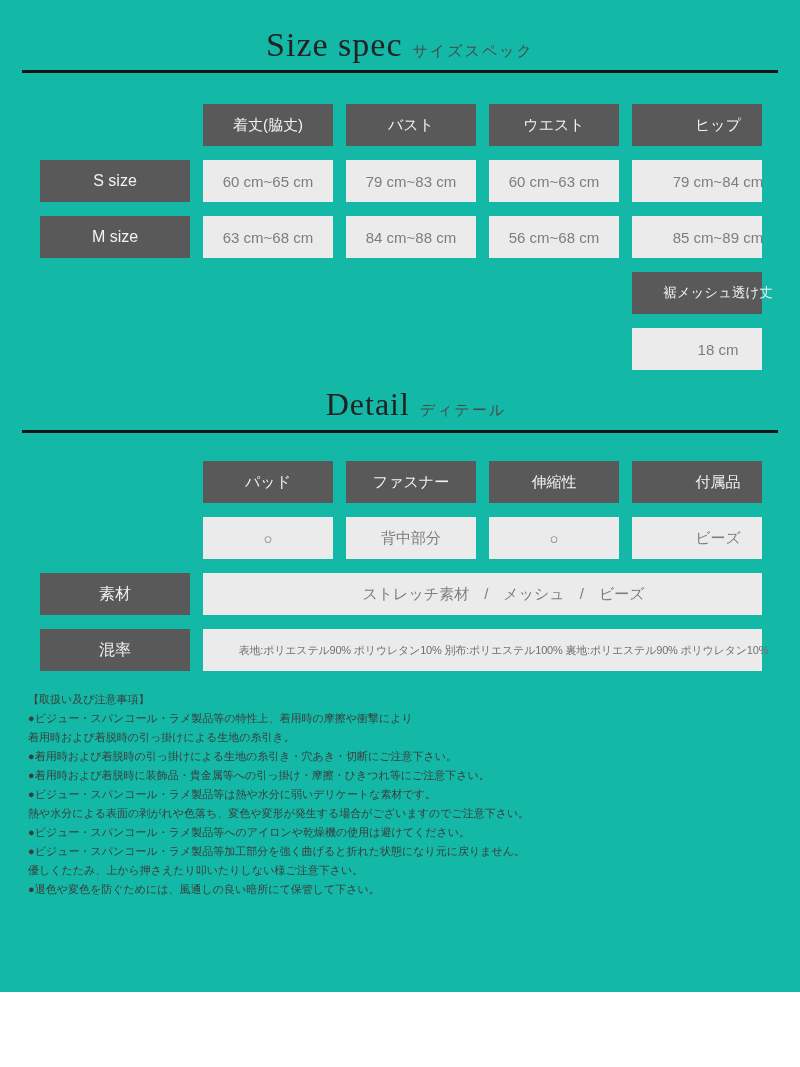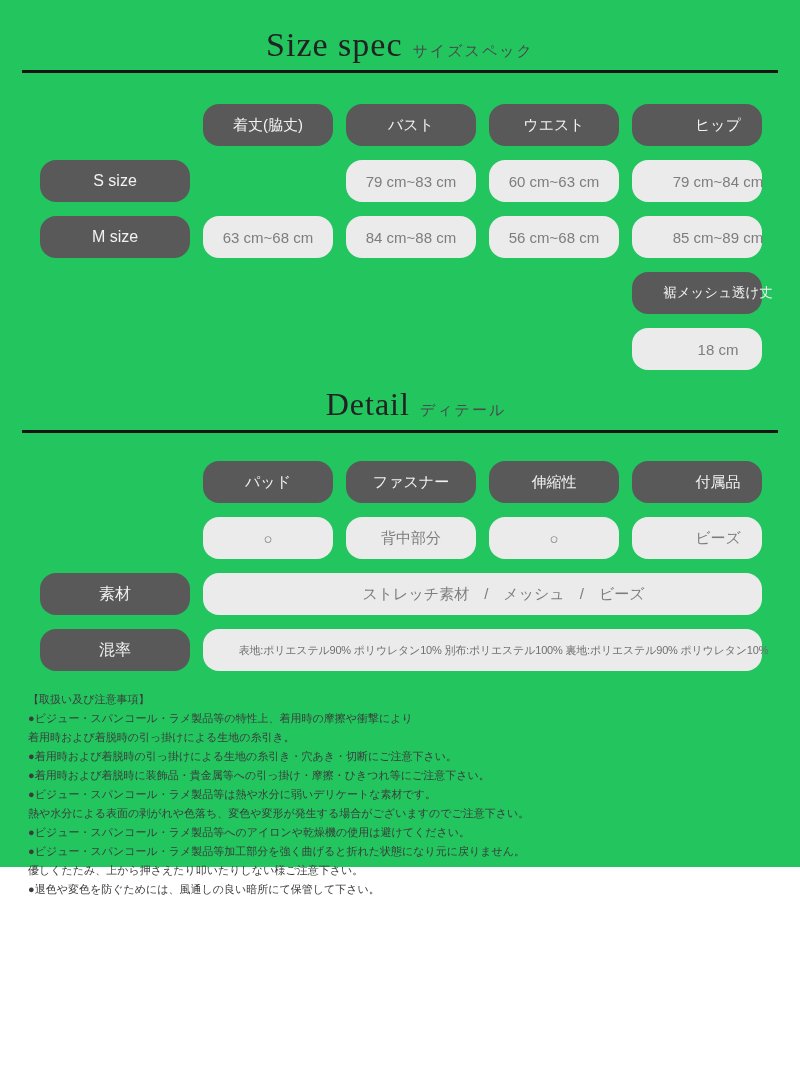--- a/index.html
+++ b/index.html
@@ -3,21 +3,21 @@
 <meta charset="utf-8">
 <style>
   * { margin: 0; padding: 0; box-sizing: border-box; }
   html, body { background: #ffffff; }
   body {
     width: 800px; height: 1067px;
     font-family: "Liberation Sans", "DejaVu Sans", sans-serif;
     color: #3c3c3c;
     overflow: hidden;
   }
-  .page { position: relative; width: 800px; height: 867px; background: #22c55e; }
+  .page { position: relative; width: 800px; height: 992px; background: #14b8a6; }
 
   
   .section-title { text-align: center; }
   .section-title .en {
     font-family: "Liberation Serif", "DejaVu Serif", serif;
     color: #222; letter-spacing: 1px;
   }
   .section-title .ja {
     font-family: "Liberation Serif", "DejaVu Serif", serif;
     font-size: 15px; color: #4a4a4a; margin-left: 10px; letter-spacing: 2px;
@@ -38,21 +38,20 @@
     margin: 0 38px 0 40px;
   }
   .spec-grid { margin-top: 31px; }
   .detail-grid { margin-top: 28px; }
 
   .cell {
     height: 42px;
     display: flex; align-items: center; justify-content: center;
     font-size: 15px;
     white-space: nowrap;
-    border-radius: 16px;
   }
   .cell-dark  { background: #595959; color: #f2f2f2; }
   .cell-light { background: #ebebeb; color: #7d7d7d; }
   .label-cell { font-size: 16px; }
   .mesh-cell  { font-size: 13.5px; }
   .wide-cell  { grid-column: 2 / 6; padding-left: 42px; }
   .blend-cell { font-size: 11px; color: #6f6f6f; letter-spacing: -0.2px; }
 
   .c1 { grid-column: 1; } .c2 { grid-column: 2; } .c3 { grid-column: 3; }
   .c4 { grid-column: 4; } .c5 { grid-column: 5; padding-left: 42px; }
@@ -72,20 +71,21 @@
   <div class="rule"></div>
 
   <div class="grid spec-grid">
 
     <div class="cell cell-dark c2">着丈(脇丈)</div>
     <div class="cell cell-dark c3">バスト</div>
     <div class="cell cell-dark c4">ウエスト</div>
     <div class="cell cell-dark c5">ヒップ</div>
 
     <div class="cell cell-dark label-cell c1">S size</div>
+    <div class="cell cell-light c2">60 cm~65 cm</div>
     <div class="cell cell-light c3">79 cm~83 cm</div>
     <div class="cell cell-light c4">60 cm~63 cm</div>
     <div class="cell cell-light c5">79 cm~84 cm</div>
 
     <div class="cell cell-dark label-cell c1">M size</div>
     <div class="cell cell-light c2">63 cm~68 cm</div>
     <div class="cell cell-light c3">84 cm~88 cm</div>
     <div class="cell cell-light c4">56 cm~68 cm</div>
     <div class="cell cell-light c5">85 cm~89 cm</div>
 

